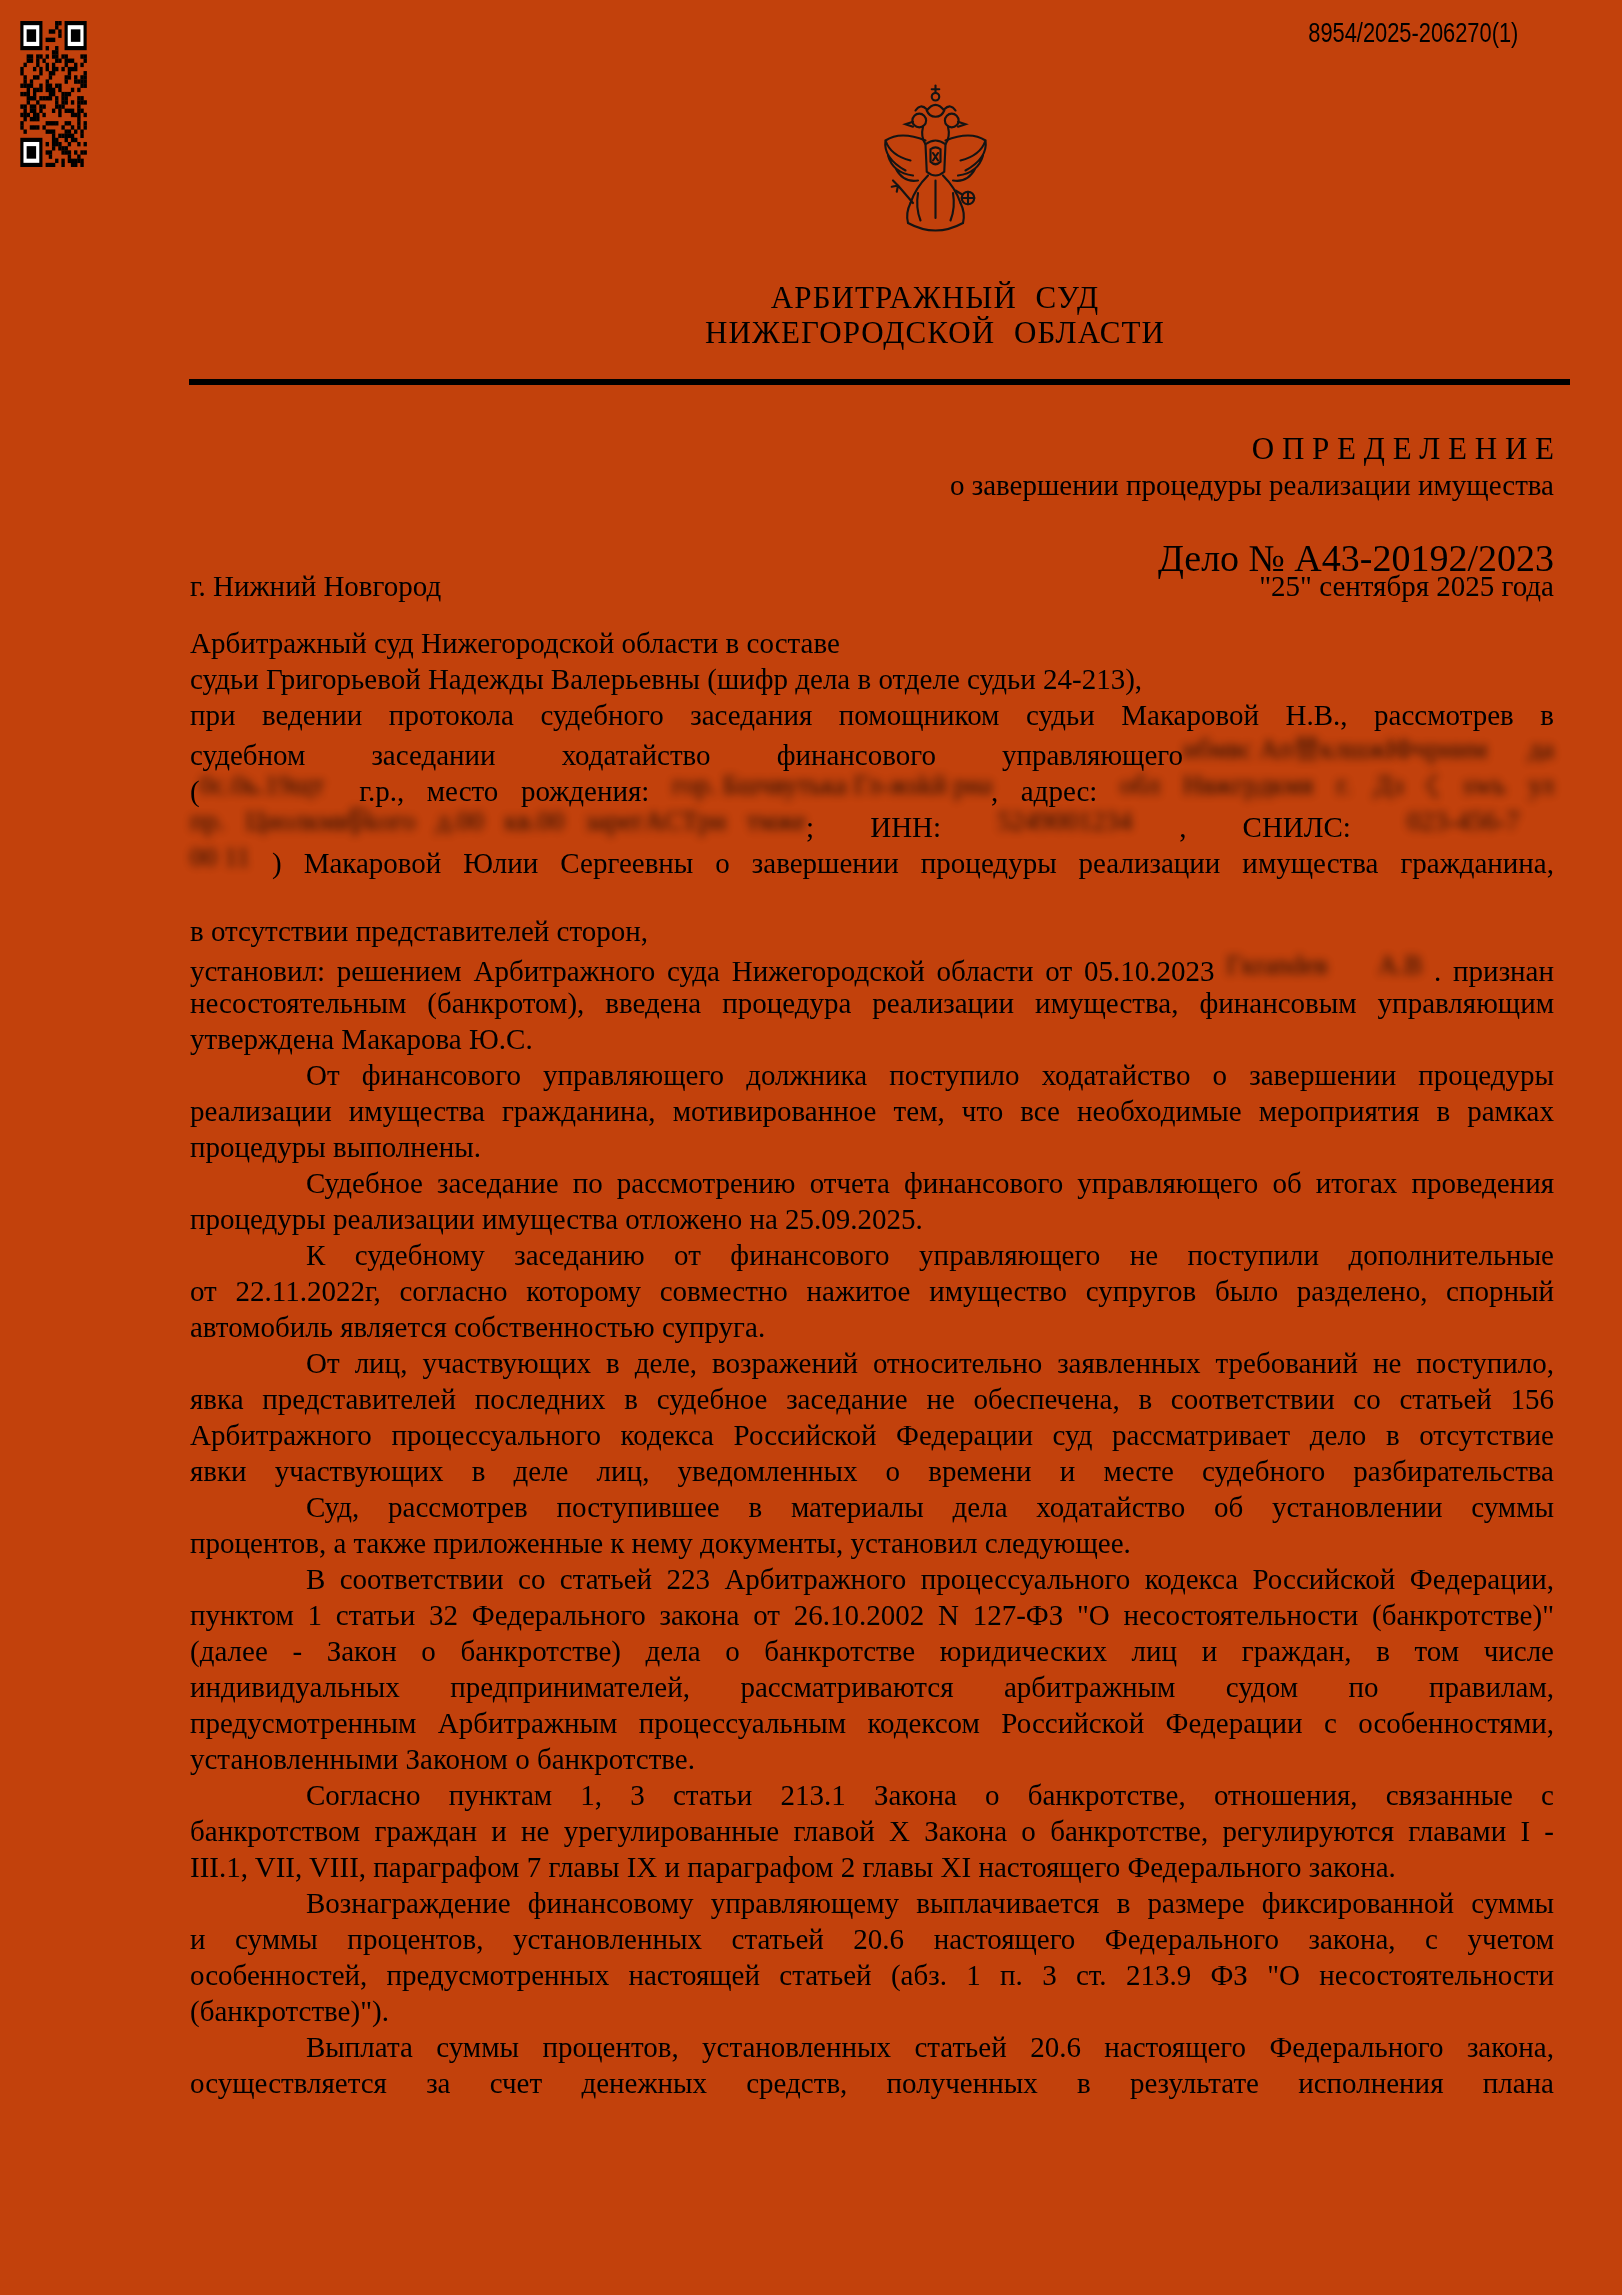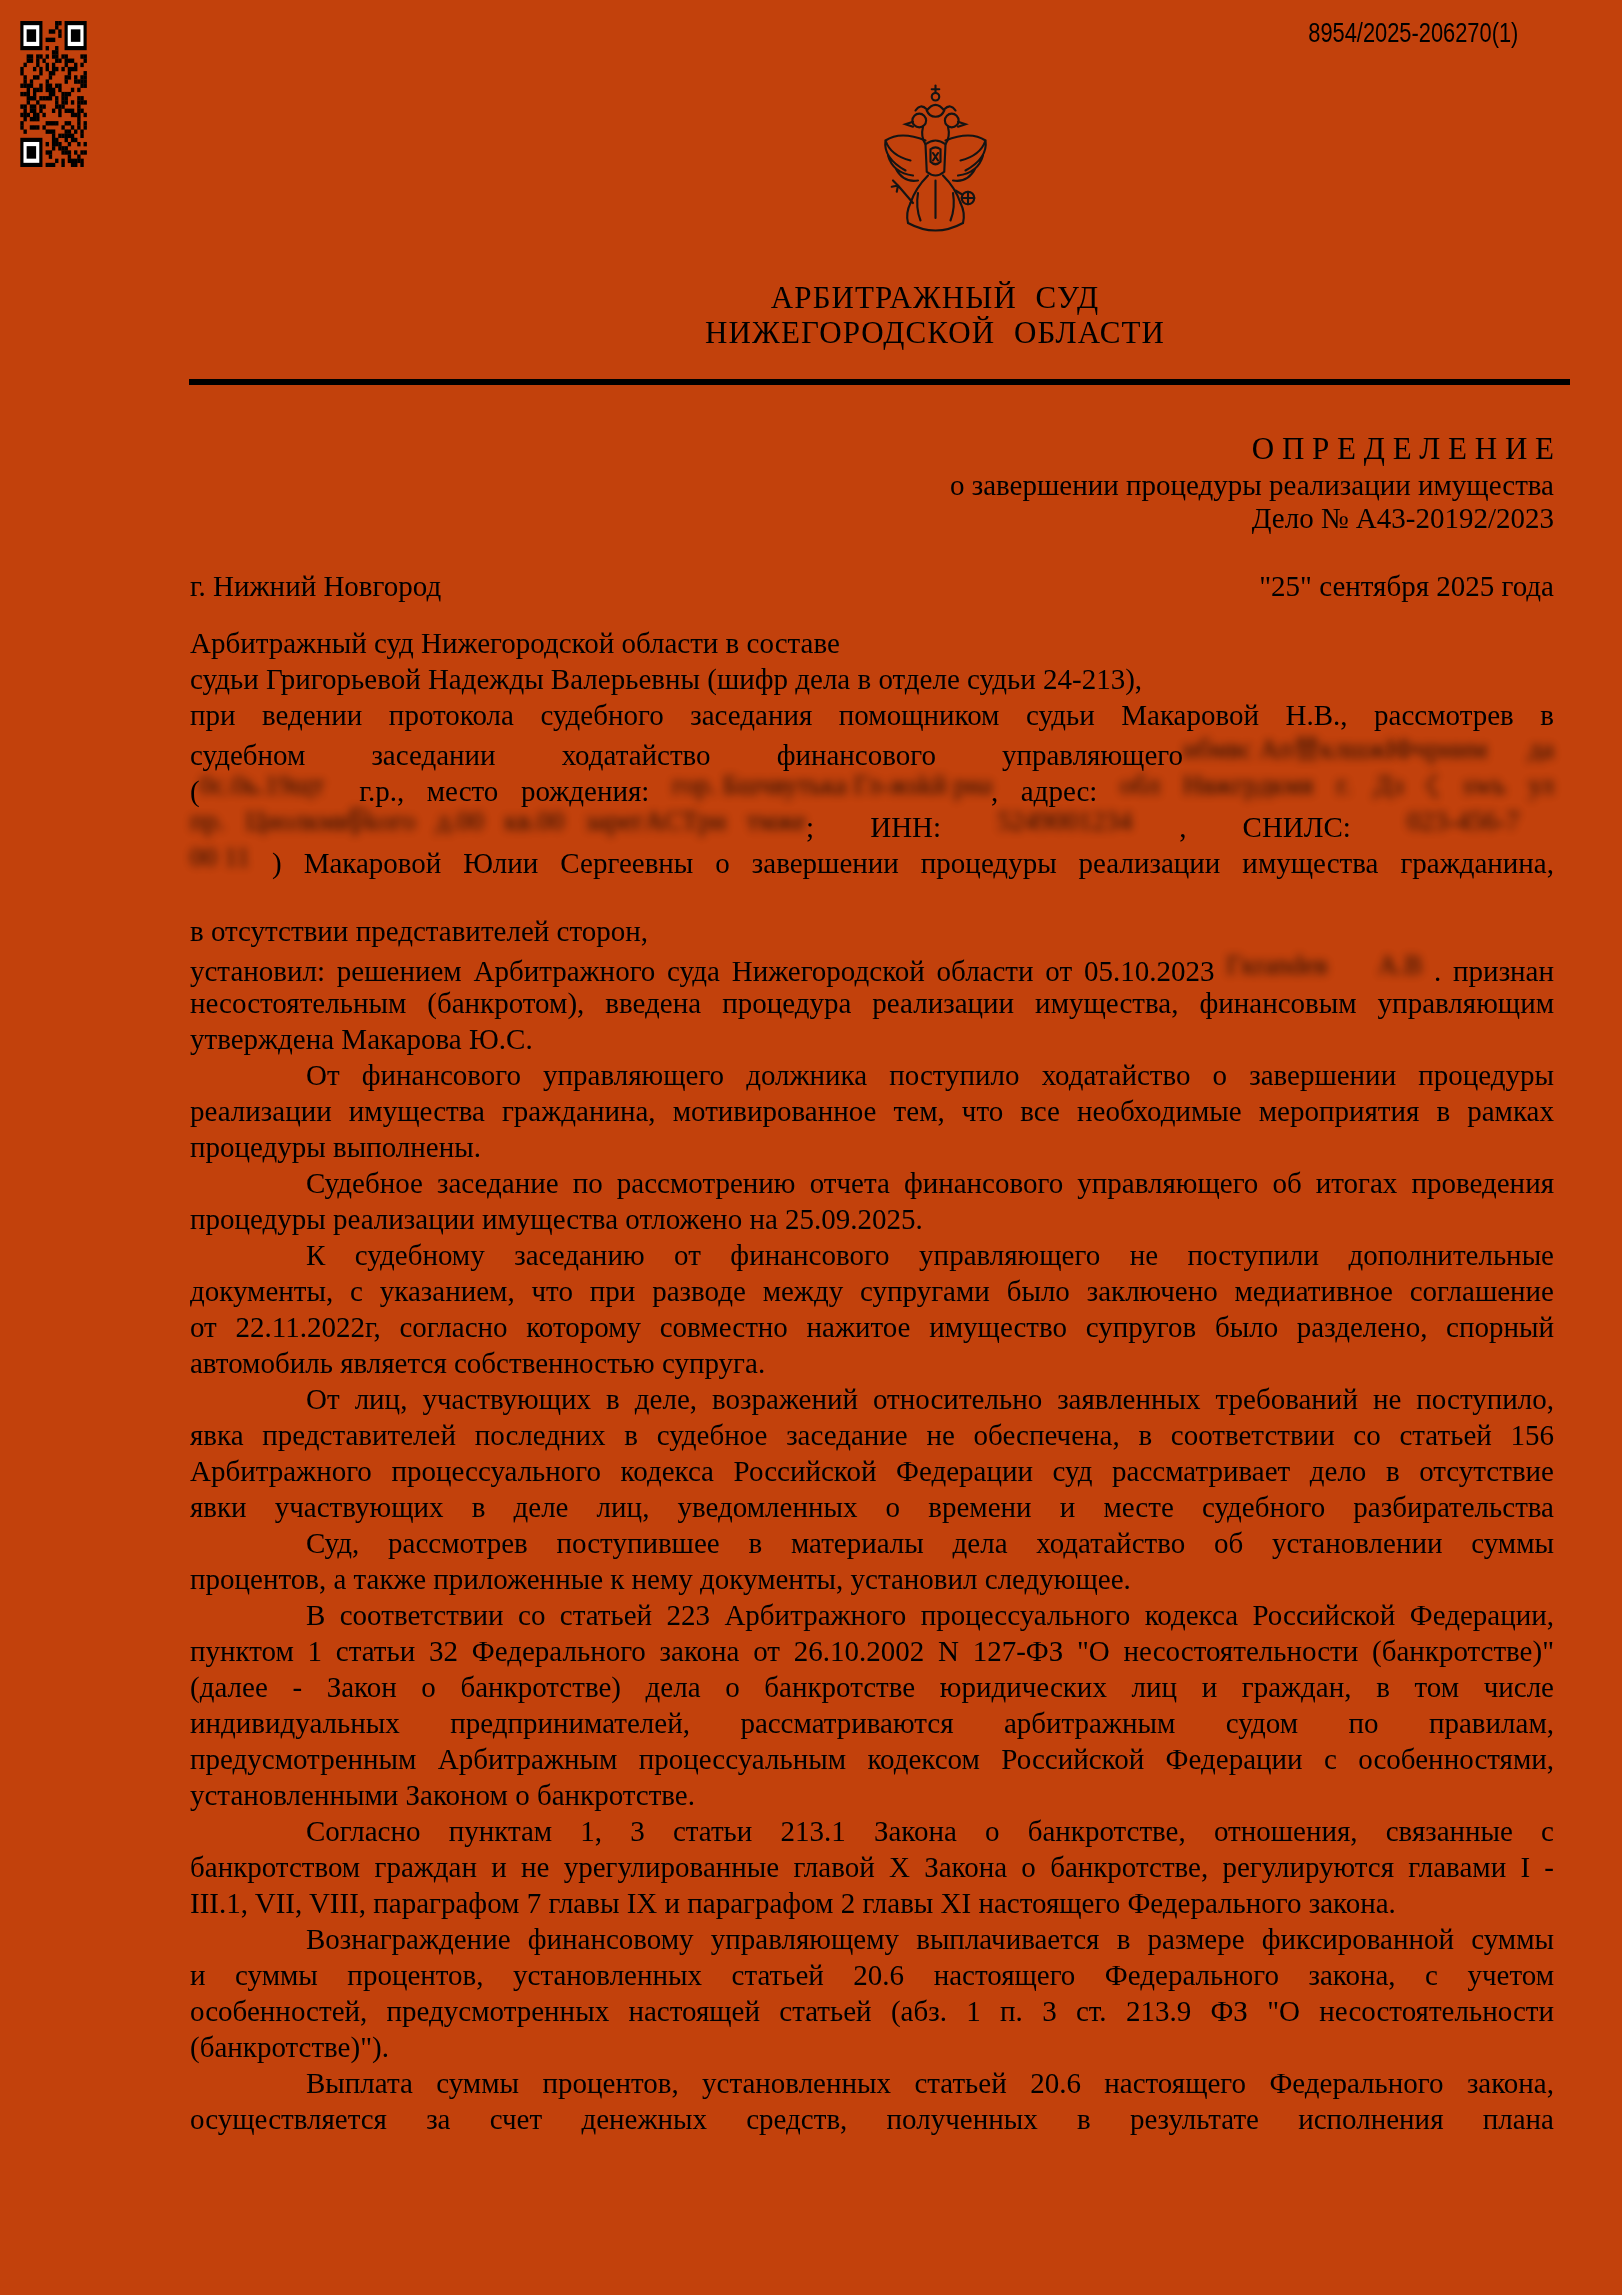--- a/index.html
+++ b/index.html
@@ -28,21 +28,21 @@
   }
   
   #rule{position:absolute; left:189px; top:379px; width:1381px; height:6.3px; background:#000;}
   
   #titleblock{
     position:absolute; left:190px; top:429px; width:1364px;
     padding-left:126px; box-sizing:border-box; text-align:right;
   }
   #title-main{font-size:31px; line-height:39px; white-space:nowrap;}
   #title-sub{font-size:29px; line-height:34px; white-space:nowrap;}
-  #title-case{font-size:29px; line-height:32px; white-space:nowrap;}
+  #title-case{font-size:38px; line-height:32px; white-space:nowrap;margin-top:40px;}
   
   #dateline{position:absolute; left:190px; top:569px; width:1364px; font-size:29px; line-height:34px;}
   #city{position:absolute; left:0; top:0; white-space:nowrap;}
   #docdate{position:absolute; right:0; top:0; white-space:nowrap;}
   
   #body{position:absolute; left:190px; top:625px; width:1364px; font-size:29px; line-height:36px;}
   .ln{height:36px; text-align:left; white-space:normal;}
   .ln.j{text-align:justify; text-align-last:justify; -moz-text-align-last:justify;}
   .ln.ind{text-indent:116px;}
   .red{
@@ -366,21 +366,20 @@
       <div class="ln">в отсутствии представителей сторон,</div>
       <div class="ln j">установил: решением Арбитражного суда Нижегородской области от 05.10.2023 <span class="red" style="width: 196px;">Гкrandeв А.В</span> . признан</div>
       <div class="ln j">несостоятельным (банкротом), введена процедура реализации имущества, финансовым управляющим</div>
       <div class="ln">утверждена Макарова Ю.С.</div>
       <div class="ln j ind">От финансового управляющего должника поступило ходатайство о завершении процедуры</div>
       <div class="ln j">реализации имущества гражданина, мотивированное тем, что все необходимые мероприятия в рамках</div>
       <div class="ln">процедуры выполнены.</div>
       <div class="ln j ind">Судебное заседание по рассмотрению отчета финансового управляющего об итогах проведения</div>
       <div class="ln">процедуры реализации имущества отложено на 25.09.2025.</div>
       <div class="ln j ind">К судебному заседанию от финансового управляющего не поступили дополнительные</div>
-      <div class="ln j">документы, с указанием, что при разводе между супругами было заключено медиативное соглашение</div>
       <div class="ln j">от 22.11.2022г, согласно которому совместно нажитое имущество супругов было разделено, спорный</div>
       <div class="ln">автомобиль является собственностью супруга.</div>
       <div class="ln j ind">От лиц, участвующих в деле, возражений относительно заявленных требований не поступило,</div>
       <div class="ln j">явка представителей последних в судебное заседание не обеспечена, в соответствии со статьей 156</div>
       <div class="ln j">Арбитражного процессуального кодекса Российской Федерации суд рассматривает дело в отсутствие</div>
       <div class="ln j">явки участвующих в деле лиц, уведомленных о времени и месте судебного разбирательства</div>
       <div class="ln j ind">Суд, рассмотрев поступившее в материалы дела ходатайство об установлении суммы</div>
       <div class="ln">процентов, а также приложенные к нему документы, установил следующее.</div>
       <div class="ln j ind">В соответствии со статьей 223 Арбитражного процессуального кодекса Российской Федерации,</div>
       <div class="ln j">пунктом 1 статьи 32 Федерального закона от 26.10.2002 N 127-ФЗ "О несостоятельности (банкротстве)"</div>

